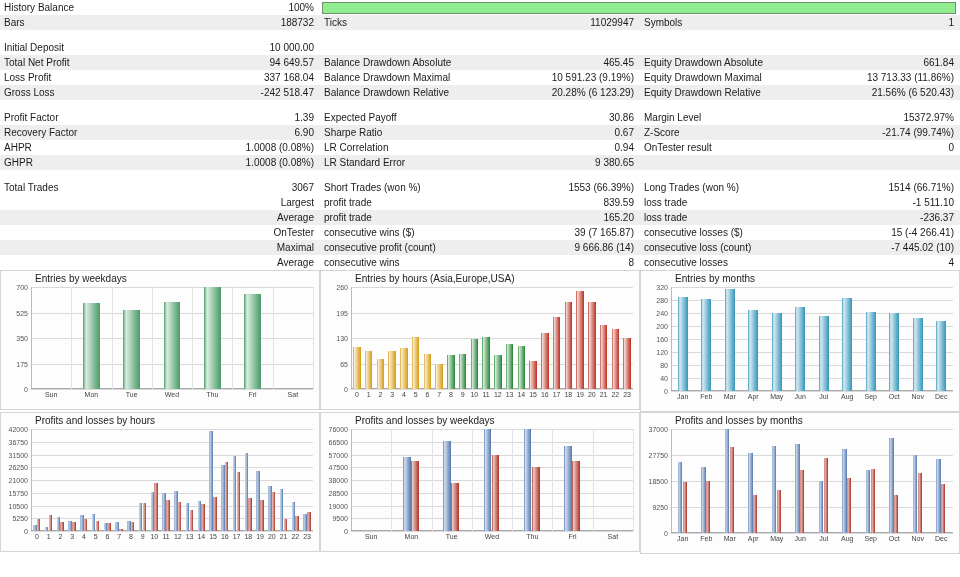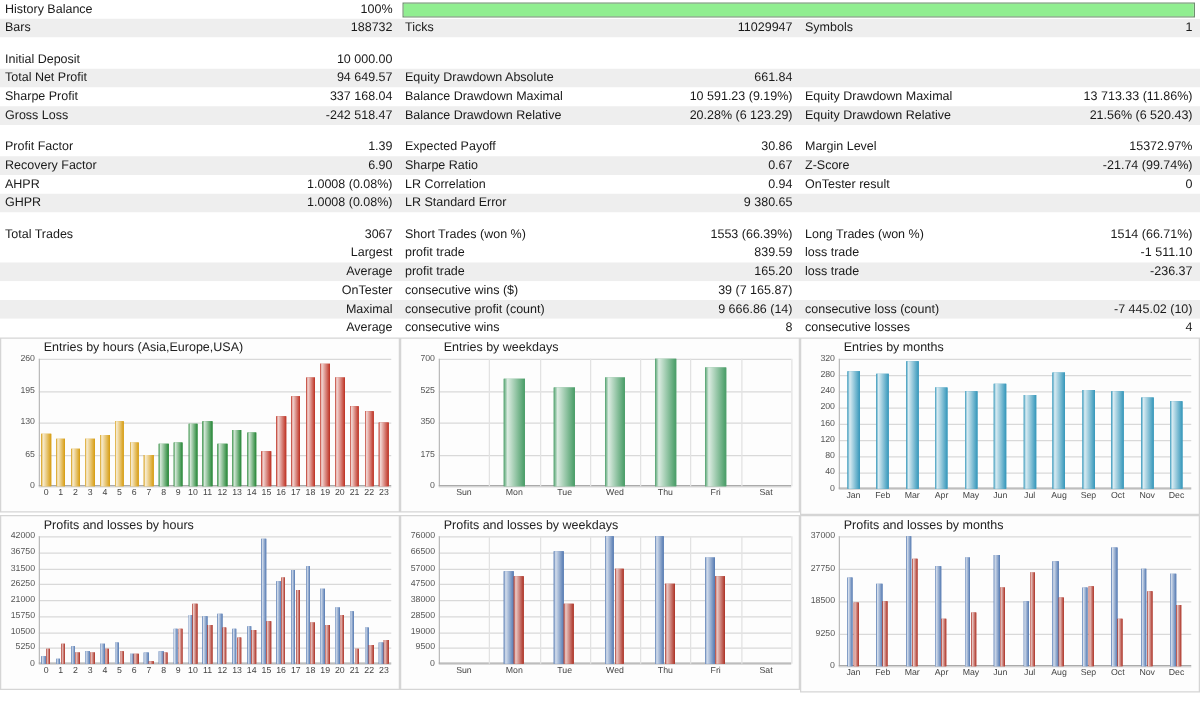--- a/index.html
+++ b/index.html
@@ -117,28 +117,32 @@
         <div class="cell c3">
           <span class="lbl"></span>
           <span class="val"></span>
         </div>
       </div>
       <div class="srow alt">
         <div class="cell c1">
           <span class="lbl">Total Net Profit</span>
           <span class="val">94 649.57</span>
         </div>
+        <div class="cell c2">
+          <span class="lbl">Balance Drawdown Absolute</span>
+          <span class="val">465.45</span>
+        </div>
         <div class="cell c3">
           <span class="lbl">Equity Drawdown Absolute</span>
           <span class="val">661.84</span>
         </div>
       </div>
       <div class="srow plain">
         <div class="cell c1">
-          <span class="lbl">Sharpe Profit</span>
+          <span class="lbl">Loss Profit</span>
           <span class="val">337 168.04</span>
         </div>
         <div class="cell c2">
           <span class="lbl">Balance Drawdown Maximal</span>
           <span class="val">10 591.23 (9.19%)</span>
         </div>
         <div class="cell c3">
           <span class="lbl">Equity Drawdown Maximal</span>
           <span class="val">13 713.33 (11.86%)</span>
         </div>
@@ -259,20 +263,24 @@
       </div>
       <div class="srow plain">
         <div class="cell c1">
           <span class="lbl"></span>
           <span class="val">OnTester</span>
         </div>
         <div class="cell c2">
           <span class="lbl">consecutive wins ($)</span>
           <span class="val">39 (7 165.87)</span>
         </div>
+        <div class="cell c3">
+          <span class="lbl">consecutive losses ($)</span>
+          <span class="val">15 (-4 266.41)</span>
+        </div>
       </div>
       <div class="srow alt">
         <div class="cell c1">
           <span class="lbl"></span>
           <span class="val">Maximal</span>
         </div>
         <div class="cell c2">
           <span class="lbl">consecutive profit (count)</span>
           <span class="val">9 666.86 (14)</span>
         </div>
@@ -292,20 +300,58 @@
         </div>
         <div class="cell c3">
           <span class="lbl">consecutive losses</span>
           <span class="val">4</span>
         </div>
       </div>
     </div>
 
   <div class="charts">
     <div class="chart-row">
+      <div class="chart-box w2" id="chart-1">
+          <div class="chart-title">Entries by weekdays</div>
+          <div class="plot">
+            <div class="gridline" style="top: 100%;"></div>
+            <div class="ytick" style="top: 100%;">0</div>
+            <div class="gridline" style="top: 75%;"></div>
+            <div class="ytick" style="top: 75%;">175</div>
+            <div class="gridline" style="top: 50%;"></div>
+            <div class="ytick" style="top: 50%;">350</div>
+            <div class="gridline" style="top: 25%;"></div>
+            <div class="ytick" style="top: 25%;">525</div>
+            <div class="gridline" style="top: 0%;"></div>
+            <div class="ytick" style="top: 0%;">700</div>
+            <div class="axisline"></div>
+            <div class="baseline"></div>
+            <div class="xtick" style="left: 7.14286%;">Sun</div>
+            <div class="xtick" style="left: 21.4286%;">Mon</div>
+            <div class="xtick" style="left: 35.7143%;">Tue</div>
+            <div class="xtick" style="left: 50%;">Wed</div>
+            <div class="xtick" style="left: 64.2857%;">Thu</div>
+            <div class="xtick" style="left: 78.5714%;">Fri</div>
+            <div class="xtick" style="left: 92.8571%;">Sat</div>
+            <div class="bars">
+              <div class="sep" style="left: 14.2857%;"></div>
+              <div class="sep" style="left: 28.5714%;"></div>
+              <div class="bar" style="left: 18.4286%; width: 6%; height: 84.2857%; background: linear-gradient(to right, rgb(79, 160, 108) 0%, rgba(255, 255, 255, 0.8) 18%, rgb(79, 160, 108) 95%) rgb(79, 160, 108);"></div>
+              <div class="sep" style="left: 42.8571%;"></div>
+              <div class="bar" style="left: 32.7143%; width: 6%; height: 77.8571%; background: linear-gradient(to right, rgb(79, 160, 108) 0%, rgba(255, 255, 255, 0.8) 18%, rgb(79, 160, 108) 95%) rgb(79, 160, 108);"></div>
+              <div class="sep" style="left: 57.1429%;"></div>
+              <div class="bar" style="left: 47%; width: 6%; height: 85.7143%; background: linear-gradient(to right, rgb(79, 160, 108) 0%, rgba(255, 255, 255, 0.8) 18%, rgb(79, 160, 108) 95%) rgb(79, 160, 108);"></div>
+              <div class="sep" style="left: 71.4286%;"></div>
+              <div class="bar" style="left: 61.2857%; width: 6%; height: 100%; background: linear-gradient(to right, rgb(79, 160, 108) 0%, rgba(255, 255, 255, 0.8) 18%, rgb(79, 160, 108) 95%) rgb(79, 160, 108);"></div>
+              <div class="sep" style="left: 85.7143%;"></div>
+              <div class="bar" style="left: 75.5714%; width: 6%; height: 92.8571%; background: linear-gradient(to right, rgb(79, 160, 108) 0%, rgba(255, 255, 255, 0.8) 18%, rgb(79, 160, 108) 95%) rgb(79, 160, 108);"></div>
+              <div class="sep" style="left: 100%;"></div>
+            </div>
+          </div>
+        </div>
       <div class="chart-box w1" id="chart-0">
           <div class="chart-title">Entries by hours (Asia,Europe,USA)</div>
           <div class="plot">
             <div class="gridline" style="top: 100%;"></div>
             <div class="ytick" style="top: 100%;">0</div>
             <div class="gridline" style="top: 75%;"></div>
             <div class="ytick" style="top: 75%;">65</div>
             <div class="gridline" style="top: 50%;"></div>
             <div class="ytick" style="top: 50%;">130</div>
             <div class="gridline" style="top: 25%;"></div>
@@ -356,58 +402,20 @@
               <div class="bar" style="left: 59.125%; width: 2.58333%; height: 41.9231%; background: linear-gradient(to right, rgb(46, 139, 62) 0%, rgba(255, 255, 255, 0.8) 18%, rgb(46, 139, 62) 95%) rgb(46, 139, 62);"></div>
               <div class="bar" style="left: 63.2917%; width: 2.58333%; height: 27.3077%; background: linear-gradient(to right, rgb(192, 57, 43) 0%, rgba(255, 255, 255, 0.8) 18%, rgb(192, 57, 43) 95%) rgb(192, 57, 43);"></div>
               <div class="bar" style="left: 67.4583%; width: 2.58333%; height: 55%; background: linear-gradient(to right, rgb(192, 57, 43) 0%, rgba(255, 255, 255, 0.8) 18%, rgb(192, 57, 43) 95%) rgb(192, 57, 43);"></div>
               <div class="bar" style="left: 71.625%; width: 2.58333%; height: 70.3846%; background: linear-gradient(to right, rgb(192, 57, 43) 0%, rgba(255, 255, 255, 0.8) 18%, rgb(192, 57, 43) 95%) rgb(192, 57, 43);"></div>
               <div class="bar" style="left: 75.7917%; width: 2.58333%; height: 85.3846%; background: linear-gradient(to right, rgb(192, 57, 43) 0%, rgba(255, 255, 255, 0.8) 18%, rgb(192, 57, 43) 95%) rgb(192, 57, 43);"></div>
               <div class="bar" style="left: 79.9583%; width: 2.58333%; height: 96.1538%; background: linear-gradient(to right, rgb(192, 57, 43) 0%, rgba(255, 255, 255, 0.8) 18%, rgb(192, 57, 43) 95%) rgb(192, 57, 43);"></div>
               <div class="bar" style="left: 84.125%; width: 2.58333%; height: 85.3846%; background: linear-gradient(to right, rgb(192, 57, 43) 0%, rgba(255, 255, 255, 0.8) 18%, rgb(192, 57, 43) 95%) rgb(192, 57, 43);"></div>
               <div class="bar" style="left: 88.2917%; width: 2.58333%; height: 62.6923%; background: linear-gradient(to right, rgb(192, 57, 43) 0%, rgba(255, 255, 255, 0.8) 18%, rgb(192, 57, 43) 95%) rgb(192, 57, 43);"></div>
               <div class="bar" style="left: 92.4583%; width: 2.58333%; height: 58.8462%; background: linear-gradient(to right, rgb(192, 57, 43) 0%, rgba(255, 255, 255, 0.8) 18%, rgb(192, 57, 43) 95%) rgb(192, 57, 43);"></div>
               <div class="bar" style="left: 96.625%; width: 2.58333%; height: 50.3846%; background: linear-gradient(to right, rgb(192, 57, 43) 0%, rgba(255, 255, 255, 0.8) 18%, rgb(192, 57, 43) 95%) rgb(192, 57, 43);"></div>
-            </div>
-          </div>
-        </div>
-      <div class="chart-box w2" id="chart-1">
-          <div class="chart-title">Entries by weekdays</div>
-          <div class="plot">
-            <div class="gridline" style="top: 100%;"></div>
-            <div class="ytick" style="top: 100%;">0</div>
-            <div class="gridline" style="top: 75%;"></div>
-            <div class="ytick" style="top: 75%;">175</div>
-            <div class="gridline" style="top: 50%;"></div>
-            <div class="ytick" style="top: 50%;">350</div>
-            <div class="gridline" style="top: 25%;"></div>
-            <div class="ytick" style="top: 25%;">525</div>
-            <div class="gridline" style="top: 0%;"></div>
-            <div class="ytick" style="top: 0%;">700</div>
-            <div class="axisline"></div>
-            <div class="baseline"></div>
-            <div class="xtick" style="left: 7.14286%;">Sun</div>
-            <div class="xtick" style="left: 21.4286%;">Mon</div>
-            <div class="xtick" style="left: 35.7143%;">Tue</div>
-            <div class="xtick" style="left: 50%;">Wed</div>
-            <div class="xtick" style="left: 64.2857%;">Thu</div>
-            <div class="xtick" style="left: 78.5714%;">Fri</div>
-            <div class="xtick" style="left: 92.8571%;">Sat</div>
-            <div class="bars">
-              <div class="sep" style="left: 14.2857%;"></div>
-              <div class="sep" style="left: 28.5714%;"></div>
-              <div class="bar" style="left: 18.4286%; width: 6%; height: 84.2857%; background: linear-gradient(to right, rgb(79, 160, 108) 0%, rgba(255, 255, 255, 0.8) 18%, rgb(79, 160, 108) 95%) rgb(79, 160, 108);"></div>
-              <div class="sep" style="left: 42.8571%;"></div>
-              <div class="bar" style="left: 32.7143%; width: 6%; height: 77.8571%; background: linear-gradient(to right, rgb(79, 160, 108) 0%, rgba(255, 255, 255, 0.8) 18%, rgb(79, 160, 108) 95%) rgb(79, 160, 108);"></div>
-              <div class="sep" style="left: 57.1429%;"></div>
-              <div class="bar" style="left: 47%; width: 6%; height: 85.7143%; background: linear-gradient(to right, rgb(79, 160, 108) 0%, rgba(255, 255, 255, 0.8) 18%, rgb(79, 160, 108) 95%) rgb(79, 160, 108);"></div>
-              <div class="sep" style="left: 71.4286%;"></div>
-              <div class="bar" style="left: 61.2857%; width: 6%; height: 100%; background: linear-gradient(to right, rgb(79, 160, 108) 0%, rgba(255, 255, 255, 0.8) 18%, rgb(79, 160, 108) 95%) rgb(79, 160, 108);"></div>
-              <div class="sep" style="left: 85.7143%;"></div>
-              <div class="bar" style="left: 75.5714%; width: 6%; height: 92.8571%; background: linear-gradient(to right, rgb(79, 160, 108) 0%, rgba(255, 255, 255, 0.8) 18%, rgb(79, 160, 108) 95%) rgb(79, 160, 108);"></div>
-              <div class="sep" style="left: 100%;"></div>
             </div>
           </div>
         </div>
       <div class="chart-box w3" id="chart-2">
           <div class="chart-title">Entries by months</div>
           <div class="plot">
             <div class="gridline" style="top: 100%;"></div>
             <div class="ytick" style="top: 100%;">0</div>
             <div class="gridline" style="top: 87.5%;"></div>
             <div class="ytick" style="top: 87.5%;">40</div>

